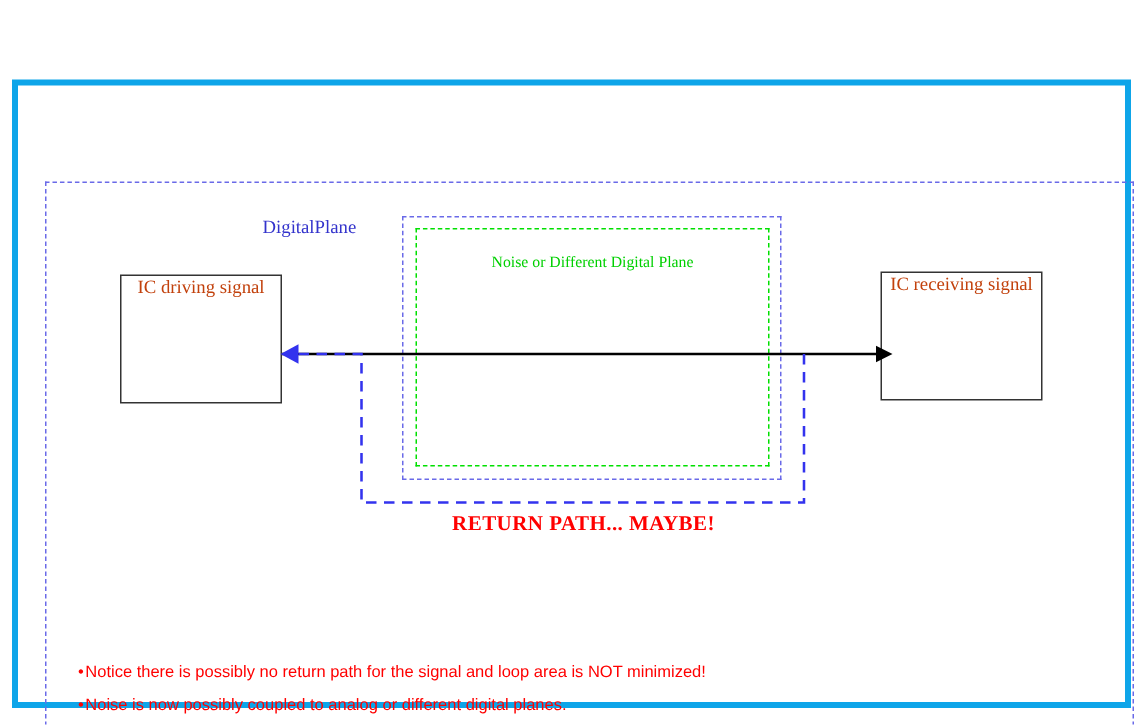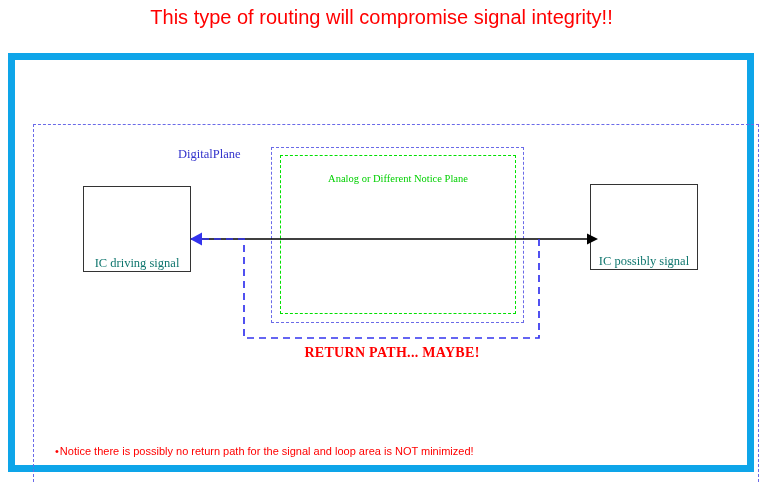--- a/index.html
+++ b/index.html
@@ -33,21 +33,21 @@
     letter-spacing: 0px;
     white-space: nowrap;
   }
   
   #outer-frame {
     position: absolute;
     left: 8px;
     top: 53px;
     width: 746px;
     height: 419px;
-    border: 7px solid #0ea5e9;
+    border: 4px solid #0ea5e9;
     box-sizing: border-box;
     background: #ffffff;
   }
   
   #digital-plane-rect {
     position: absolute;
     left: 18px;
     top: 64px;
     width: 726px;
     height: 398px;
@@ -94,23 +94,23 @@
     font-family: "Liberation Serif", serif;
     white-space: nowrap;
   }
   
   .ic-box {
     position: absolute;
     border: 1.5px solid #333333;
     box-sizing: border-box;
     background: #ffffff;
     display: flex;
-    align-items: flex-end;
+    align-items: flex-start;
     justify-content: center;
-    color: #0f766e;
+    color: #c2410c;
     font-size: 12.5px;
     font-family: "Liberation Serif", serif;
     white-space: nowrap;
   }
   #ic-driving {
     left: 68px;
     top: 126px;
     width: 108px;
     height: 86px;
   }
@@ -169,54 +169,56 @@
   .bullet-dot {
     display: inline-block;
     margin-right: 1px;
   }
 </style>
 </head>
 <body>
 
 <div id="slide">
 
-  <div id="title">This type of routing will compromise signal integrity!!</div>
 
   <div id="outer-frame">
 
     <div id="digital-plane-rect"></div>
 
     <div id="inner-blue-rect"></div>
 
     <div id="analog-plane-rect"></div>
 
     <div id="digital-plane-label">DigitalPlane</div>
 
-    <div id="analog-plane-label">Analog or Different Notice Plane</div>
+    <div id="analog-plane-label">Noise or Different Digital Plane</div>
 
     <div class="ic-box" id="ic-driving">
       <span>IC driving signal</span>
     </div>
 
     <div class="ic-box" id="ic-receiving">
-      <span>IC possibly signal</span>
+      <span>IC receiving signal</span>
     </div>
 
     <svg id="signal-line" viewBox="0 0 407 16" width="407" height="16">
       <line x1="0" y1="8" x2="396" y2="8" stroke="#000000" stroke-width="1.6"></line>
       <polygon points="396,2.5 407,8 396,13.5" fill="#000000"></polygon>
     </svg>
 
     <svg id="return-path" viewBox="0 0 364 120" width="364" height="120">
       <polyline points="17,11 59,11 59,110 354,110 354,11" fill="none" stroke="#3333ee" stroke-width="1.7" stroke-dasharray="7,5"></polyline>
       <polygon points="17,4.5 5,11 17,17.5" fill="#3333ee"></polygon>
     </svg>
 
     <div id="return-path-label">RETURN PATH... MAYBE!</div>
 
     <div id="bullets">
       <div class="bullet-line">
         <span class="bullet-dot">•</span><span>Notice there is possibly no return path for the signal and loop area is NOT minimized!</span>
       </div>
+      <div class="bullet-line">
+        <span class="bullet-dot">•</span><span>Noise is now possibly coupled to analog or different digital planes.</span>
+      </div>
     </div>
 
   </div>
 </div>
 
 </body></html>

